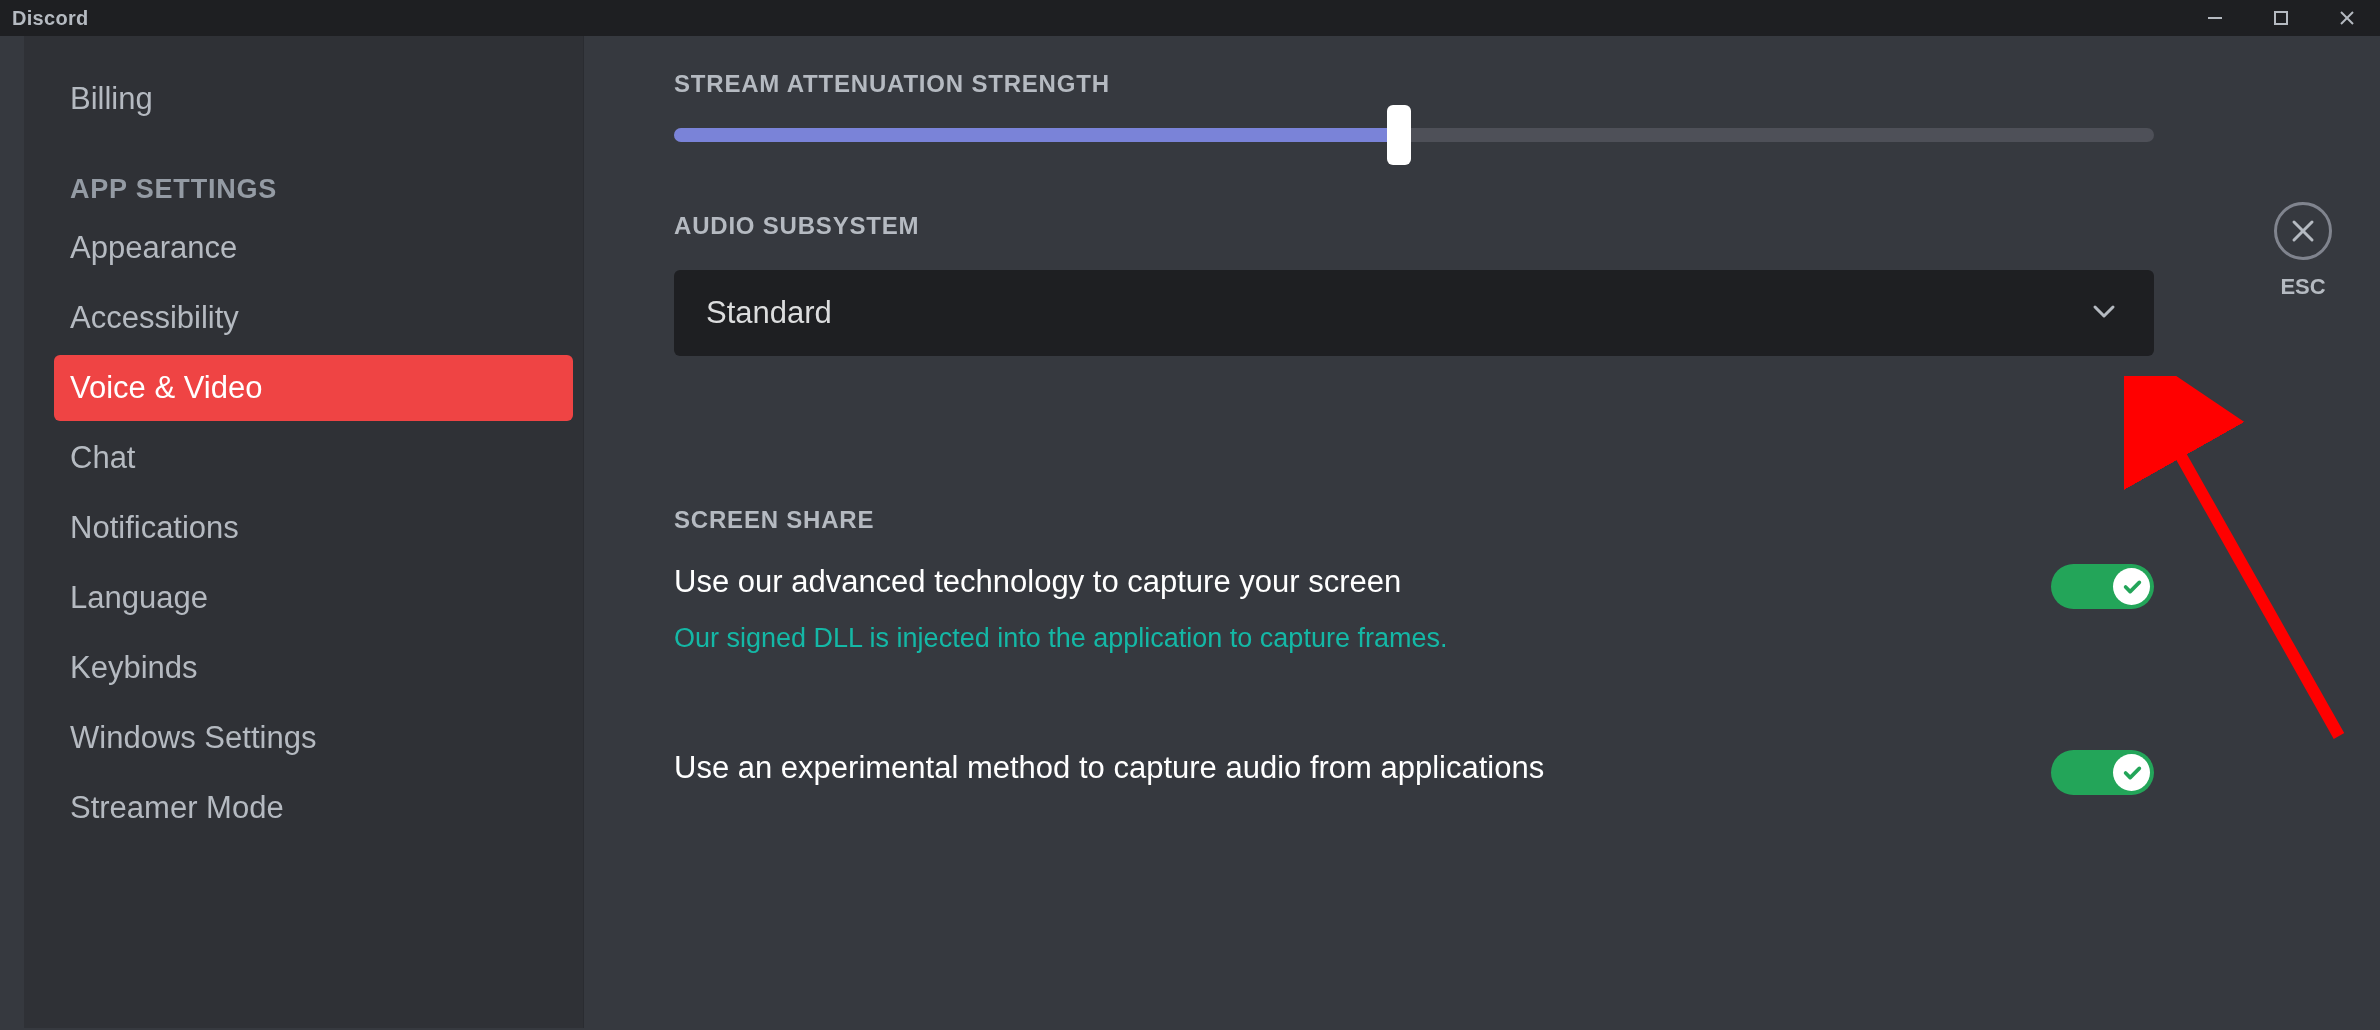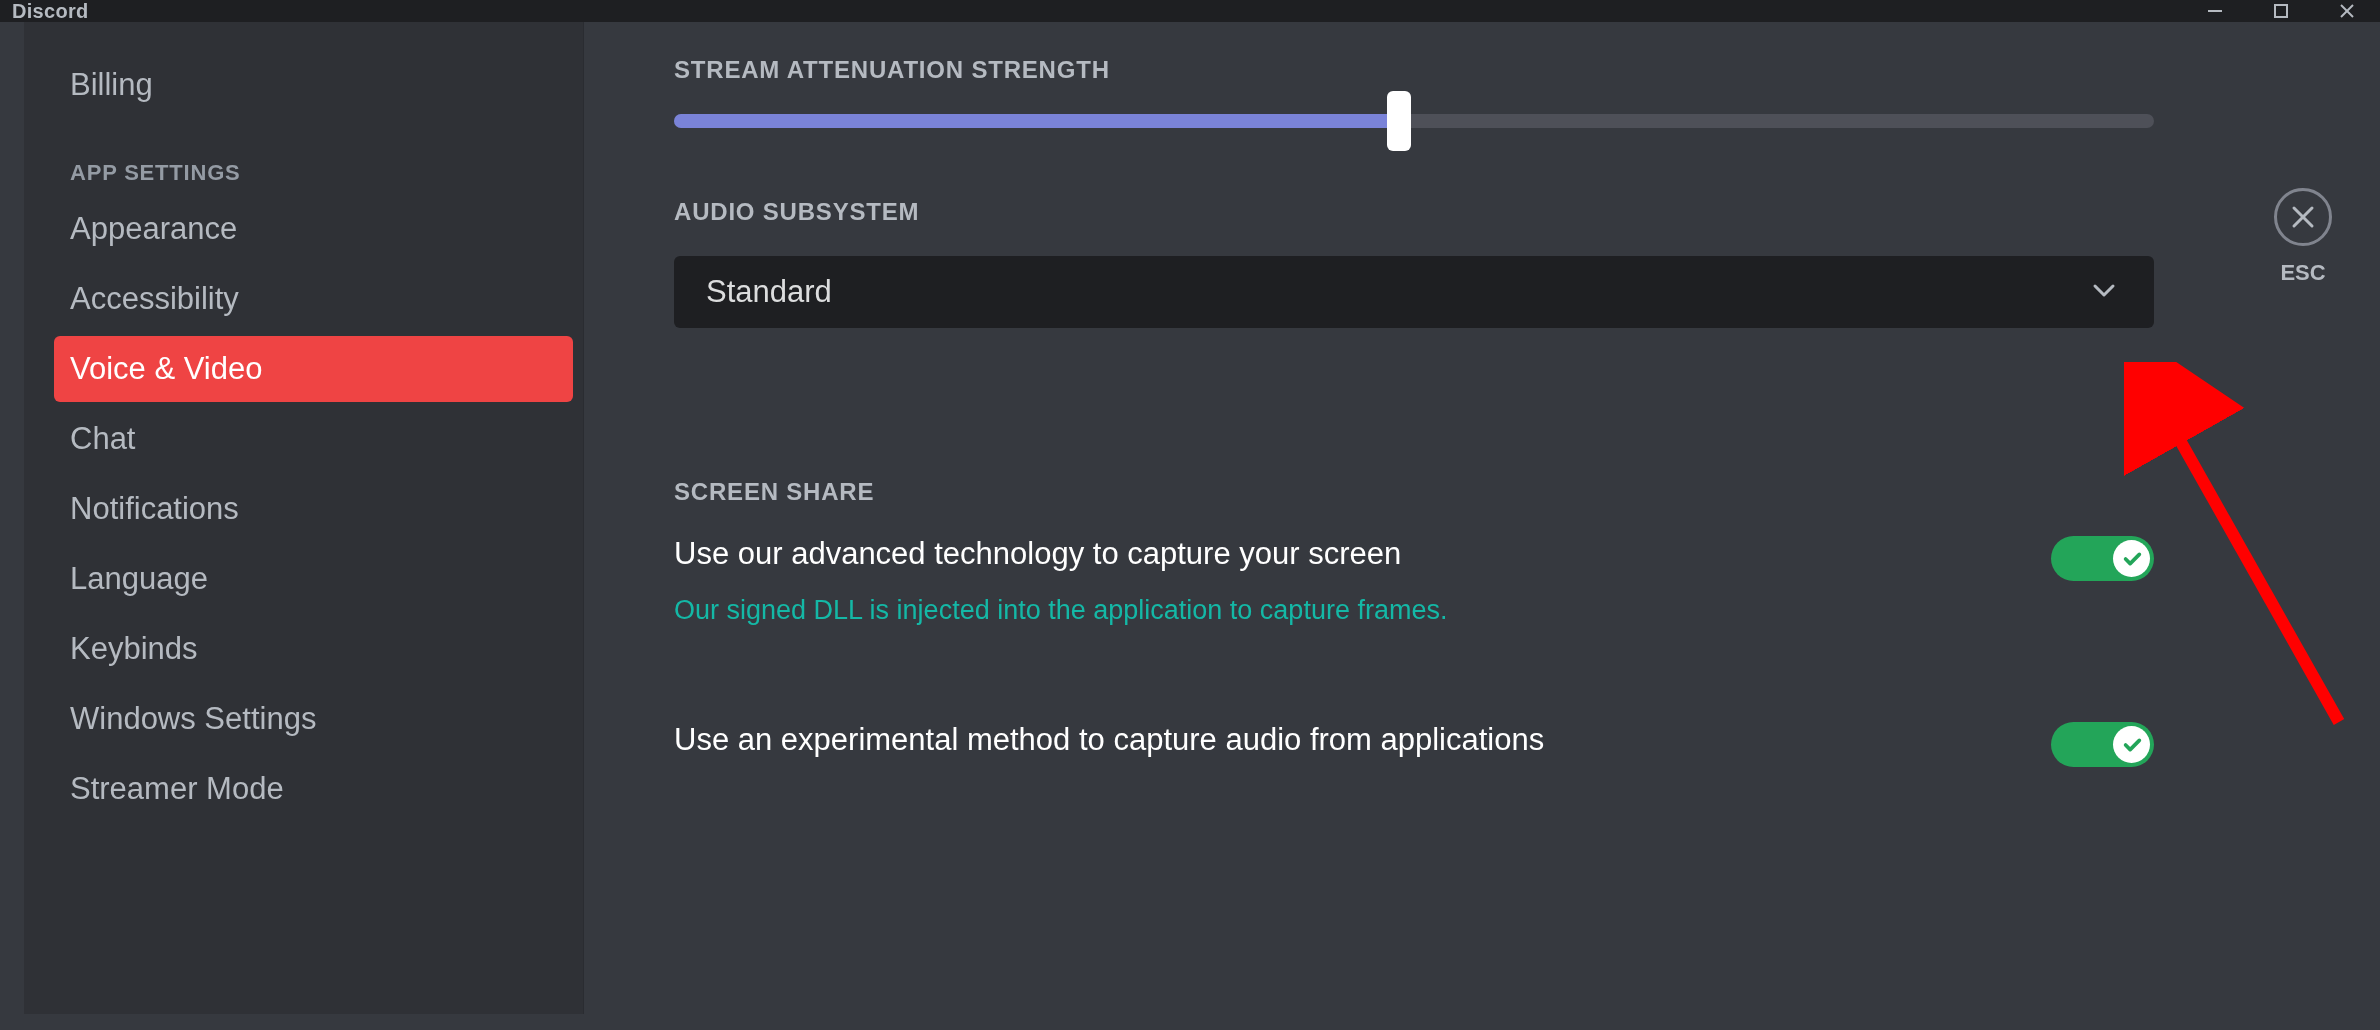--- a/index.html
+++ b/index.html
@@ -9,21 +9,21 @@
       font-family: "gg sans", "Helvetica Neue", Helvetica, Arial, sans-serif;
       background: #36393f;
       color: #dcddde;
       overflow: hidden;
       font-smooth: always;
       -webkit-font-smoothing: antialiased;
     }
 
     
     .title-bar {
-      height: 22px;
+      height: 36px;
       background: #1e1f22;
       display: flex;
       align-items: center;
       justify-content: space-between;
       padding: 0 0 0 12px;
       color: #b5bac1;
       font-size: 20px;
       font-weight: 700;
     }
     .title-bar .app-name { letter-spacing: .3px; }
@@ -70,21 +70,21 @@
       color: #b5bac1;
       cursor: pointer;
       margin-bottom: 4px;
     }
     .sidebar .side-item.selected {
       background: #ef4444;
       color: #ffffff;
     }
     .sidebar .section-header {
       padding: 38px 16px 10px;
-      font-size: 22px;
+      font-size: 27px;
       font-weight: 800;
       letter-spacing: .8px;
       color: #949ba4;
     }
 
     
     .content-wrap {
       flex: 1 1 auto;
       display: flex;
       position: relative;
@@ -126,21 +126,21 @@
       transform: translate(-50%, -50%);
       width: 24px; height: 60px;
       background: #fff;
       border-radius: 6px;
     }
 
     
     .select {
       background: #1e1f22;
       border-radius: 6px;
-      height: 72px;
+      height: 86px;
       display: flex;
       align-items: center;
       justify-content: space-between;
       padding: 0 36px 0 32px;
       cursor: pointer;
       margin-bottom: 150px;
     }
     .select .value { font-size: 31px; color: #dcddde; }
     .select .chev svg { width: 28px; height: 28px; }
     .select .chev svg polyline {

